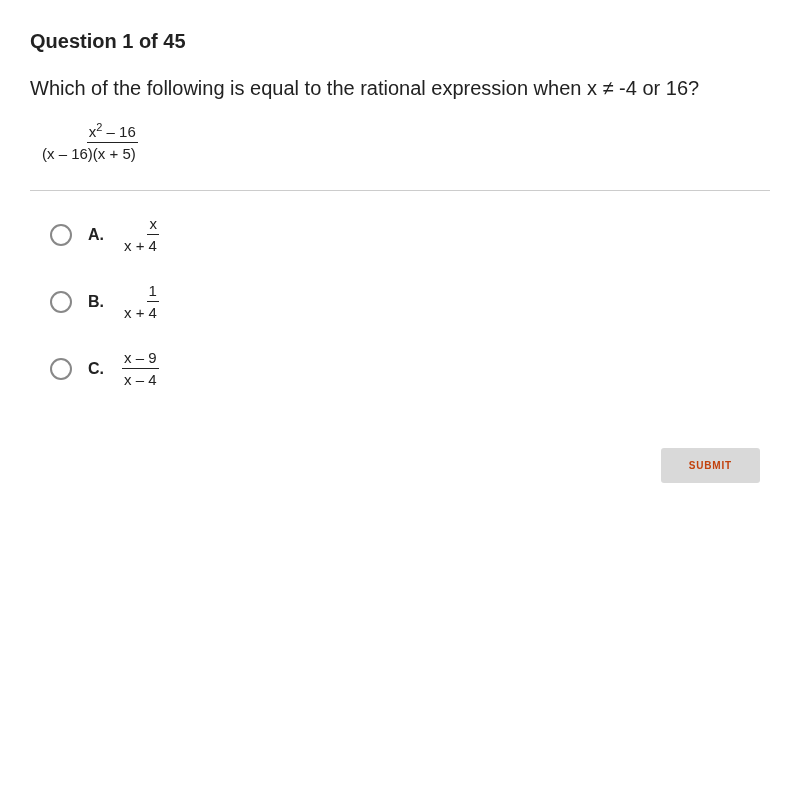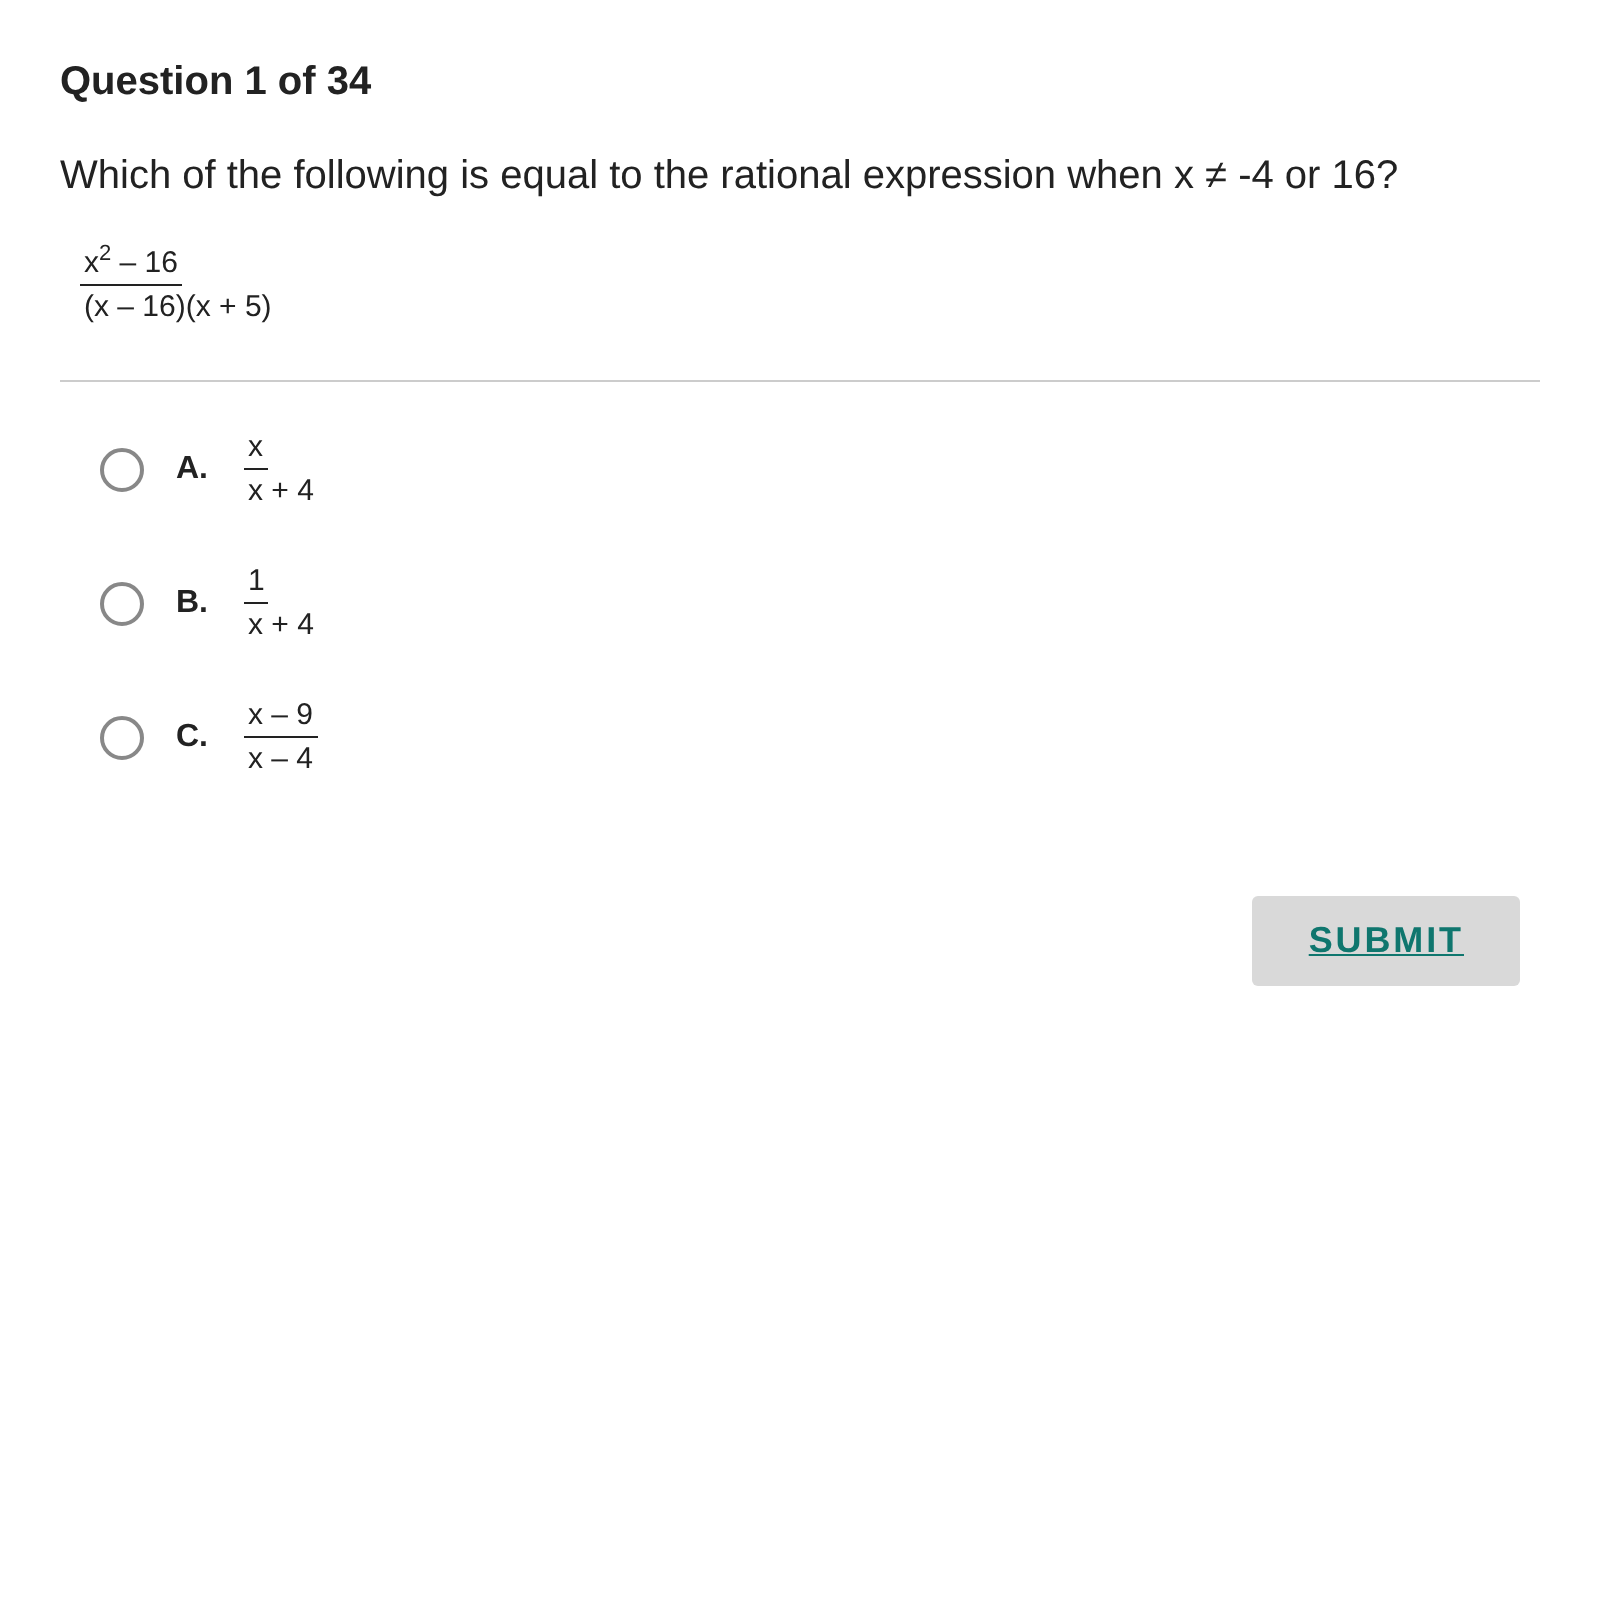--- a/index.html
+++ b/index.html
@@ -32,21 +32,21 @@
     .expression-container {
       display: inline-block;
       text-align: center;
       margin-bottom: 10px;
       margin-left: 10px;
     }
 
     .fraction {
       display: inline-flex;
       flex-direction: column;
-      align-items: flex-start;
+      align-items: flex-end;
       vertical-align: middle;
     }
 
     .fraction .numerator {
       border-bottom: 1.5px solid #222;
       padding-bottom: 2px;
       padding-left: 2px;
       padding-right: 2px;
       font-size: 15px;
     }
@@ -101,43 +101,42 @@
 
     .submit-area {
       display: flex;
       justify-content: flex-end;
       margin-top: 60px;
       padding-right: 10px;
     }
 
     .submit-button {
       background: #d9d9d9;
-      color: #0f766e;
+      color: #c2410c;
       border: none;
       padding: 12px 28px;
-      font-size: 18px;
+      font-size: 10px;
       font-weight: bold;
       letter-spacing: 0.08em;
       cursor: not-allowed;
       border-radius: 3px;
-      text-decoration: underline;
     }
 
     sup {
       font-size: 11px;
       vertical-align: super;
     }
   </style>
 </head>
 <body>
 
 
 
 
-<div class="question-header">Question 1 of 34</div>
+<div class="question-header">Question 1 of 45</div>
 
 
 <div class="question-text">Which of the following is equal to the rational expression when x ≠ -4 or 16?</div>
 
 
 <div class="expression-container">
   <div class="fraction">
     <div class="numerator">x<sup>2</sup> – 16</div>
     <div class="denominator">(x – 16)(x + 5)</div>
   </div>

